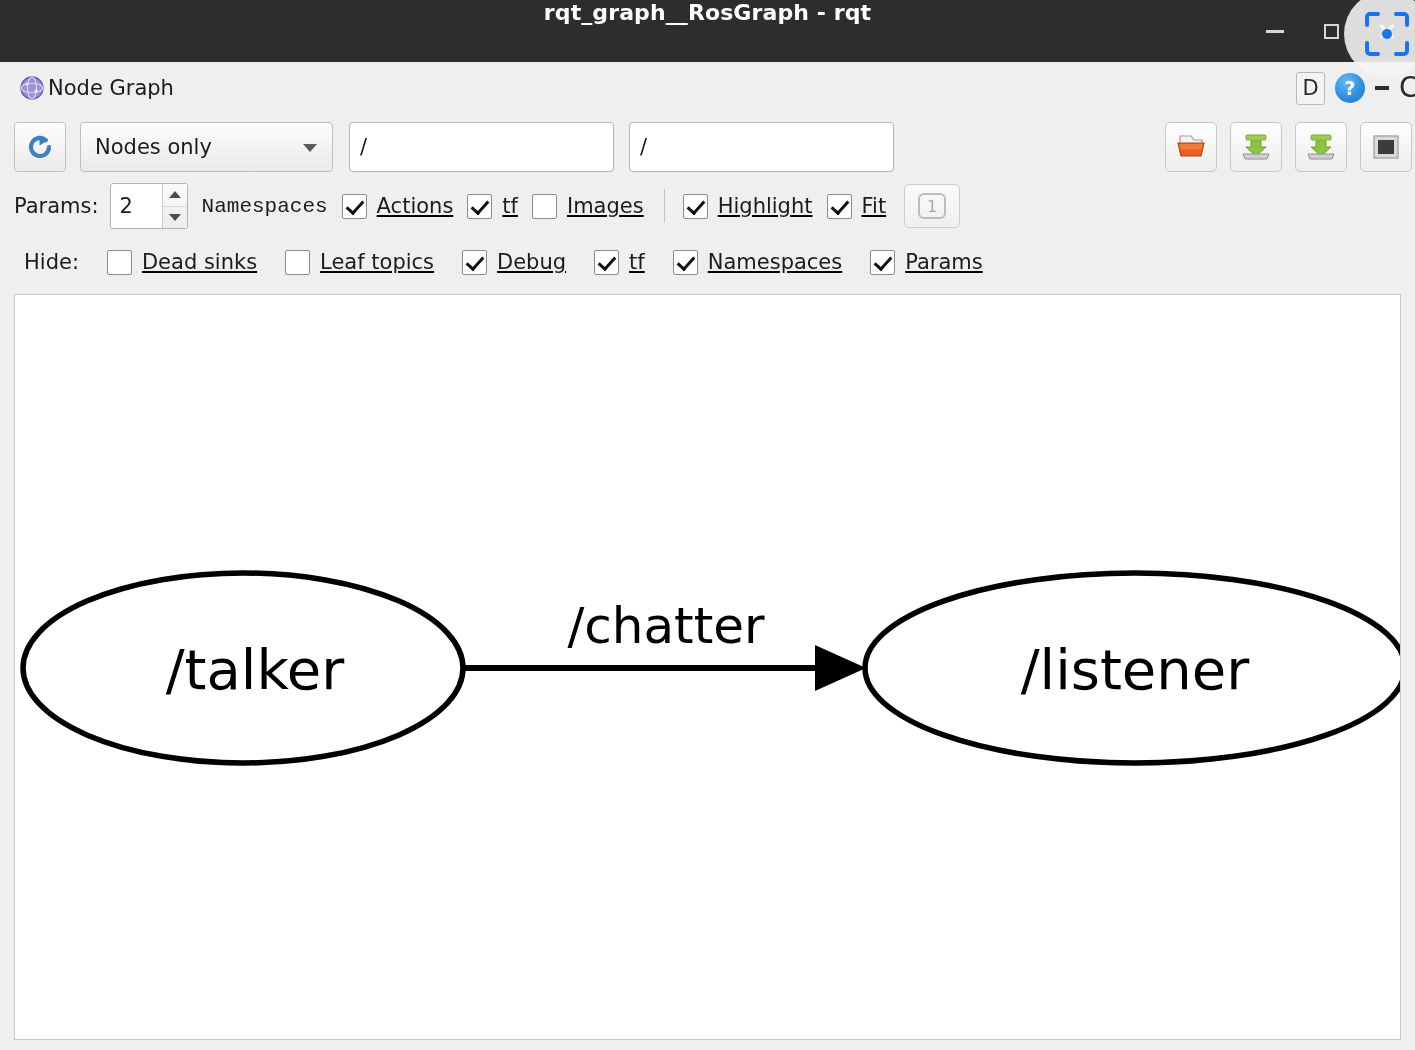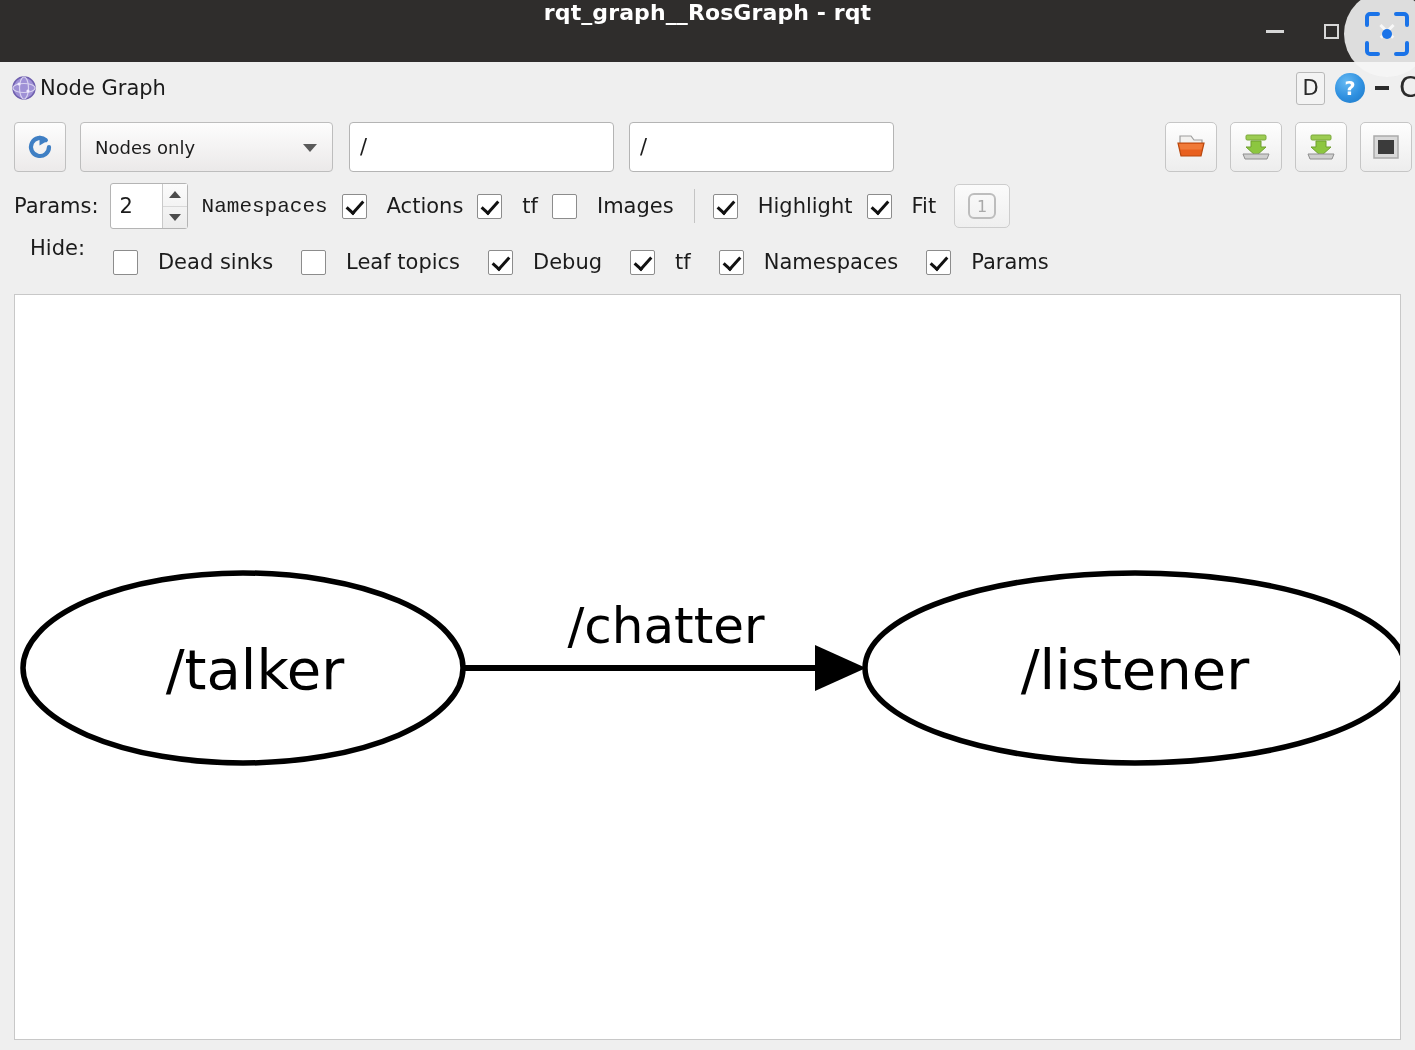--- a/index.html
+++ b/index.html
@@ -84,21 +84,21 @@
     left: 0; top: 62px;
     width: 1415px; height: 52px;
     background: #efefef;
     display: flex;
     align-items: center;
   }
   .dock-title-wrap {
     display: flex;
     align-items: center;
     gap: 2px;
-    padding-left: 10px;
+    padding-left: 18px;
   }
   .dock-title {
     font-size: 21px;
     color: #1b1b1b;
   }
   .globe-icon { display:block; }
 
   .dock-header-right {
     position: absolute;
     right: 0; top: 0;
@@ -163,21 +163,21 @@
     border: 1px solid #bdbdbd;
     border-radius: 4px;
     background: linear-gradient(#fdfdfd, #ebe9e9);
     display: flex;
     align-items: center;
     box-sizing: border-box;
     position: relative;
     padding-left: 14px;
   }
   .combo-label {
-    font-size: 18px;
+    font-size: 21px;
     color: #1b1b1b;
   }
   .combo-arrow {
     position: absolute;
     right: 15px; top: 50%;
     margin-top: -3px;
     width: 0; height: 0;
     border-left: 7px solid transparent;
     border-right: 7px solid transparent;
     border-top: 8px solid #5a5a5a;
@@ -269,23 +269,24 @@
   .tri-down {
     width: 0; height: 0;
     border-left: 6px solid transparent;
     border-right: 6px solid transparent;
     border-top: 7px solid #4c4c4c;
   }
 
   .cbox-item {
     display: flex;
     align-items: center;
-    gap: 20px;
+    gap: 10px;
     margin-left: 14px;
     white-space: nowrap;
+    text-decoration: underline;
   }
   .cbox {
     width: 25px; height: 25px;
     border: 1px solid #8c8c8c;
     border-radius: 2px;
     background: #ffffff;
     box-sizing: border-box;
     position: relative;
     flex: none;
   }
@@ -327,21 +328,22 @@
     color: #a9a9a9;
     box-sizing: border-box;
   }
 
   
   .hide-row {
     position: absolute;
     left: 0; top: 236px;
     width: 1415px; height: 52px;
     display: flex;
-    padding-left: 30px;
+    align-items: center;
+    padding-left: 24px;
     box-sizing: border-box;
   }
   .hide-row .cbox-item { margin-left: 28px; }
 
   
   .canvas {
     position: absolute;
     left: 14px; top: 294px;
     width: 1387px; height: 746px;
     background: #ffffff;

